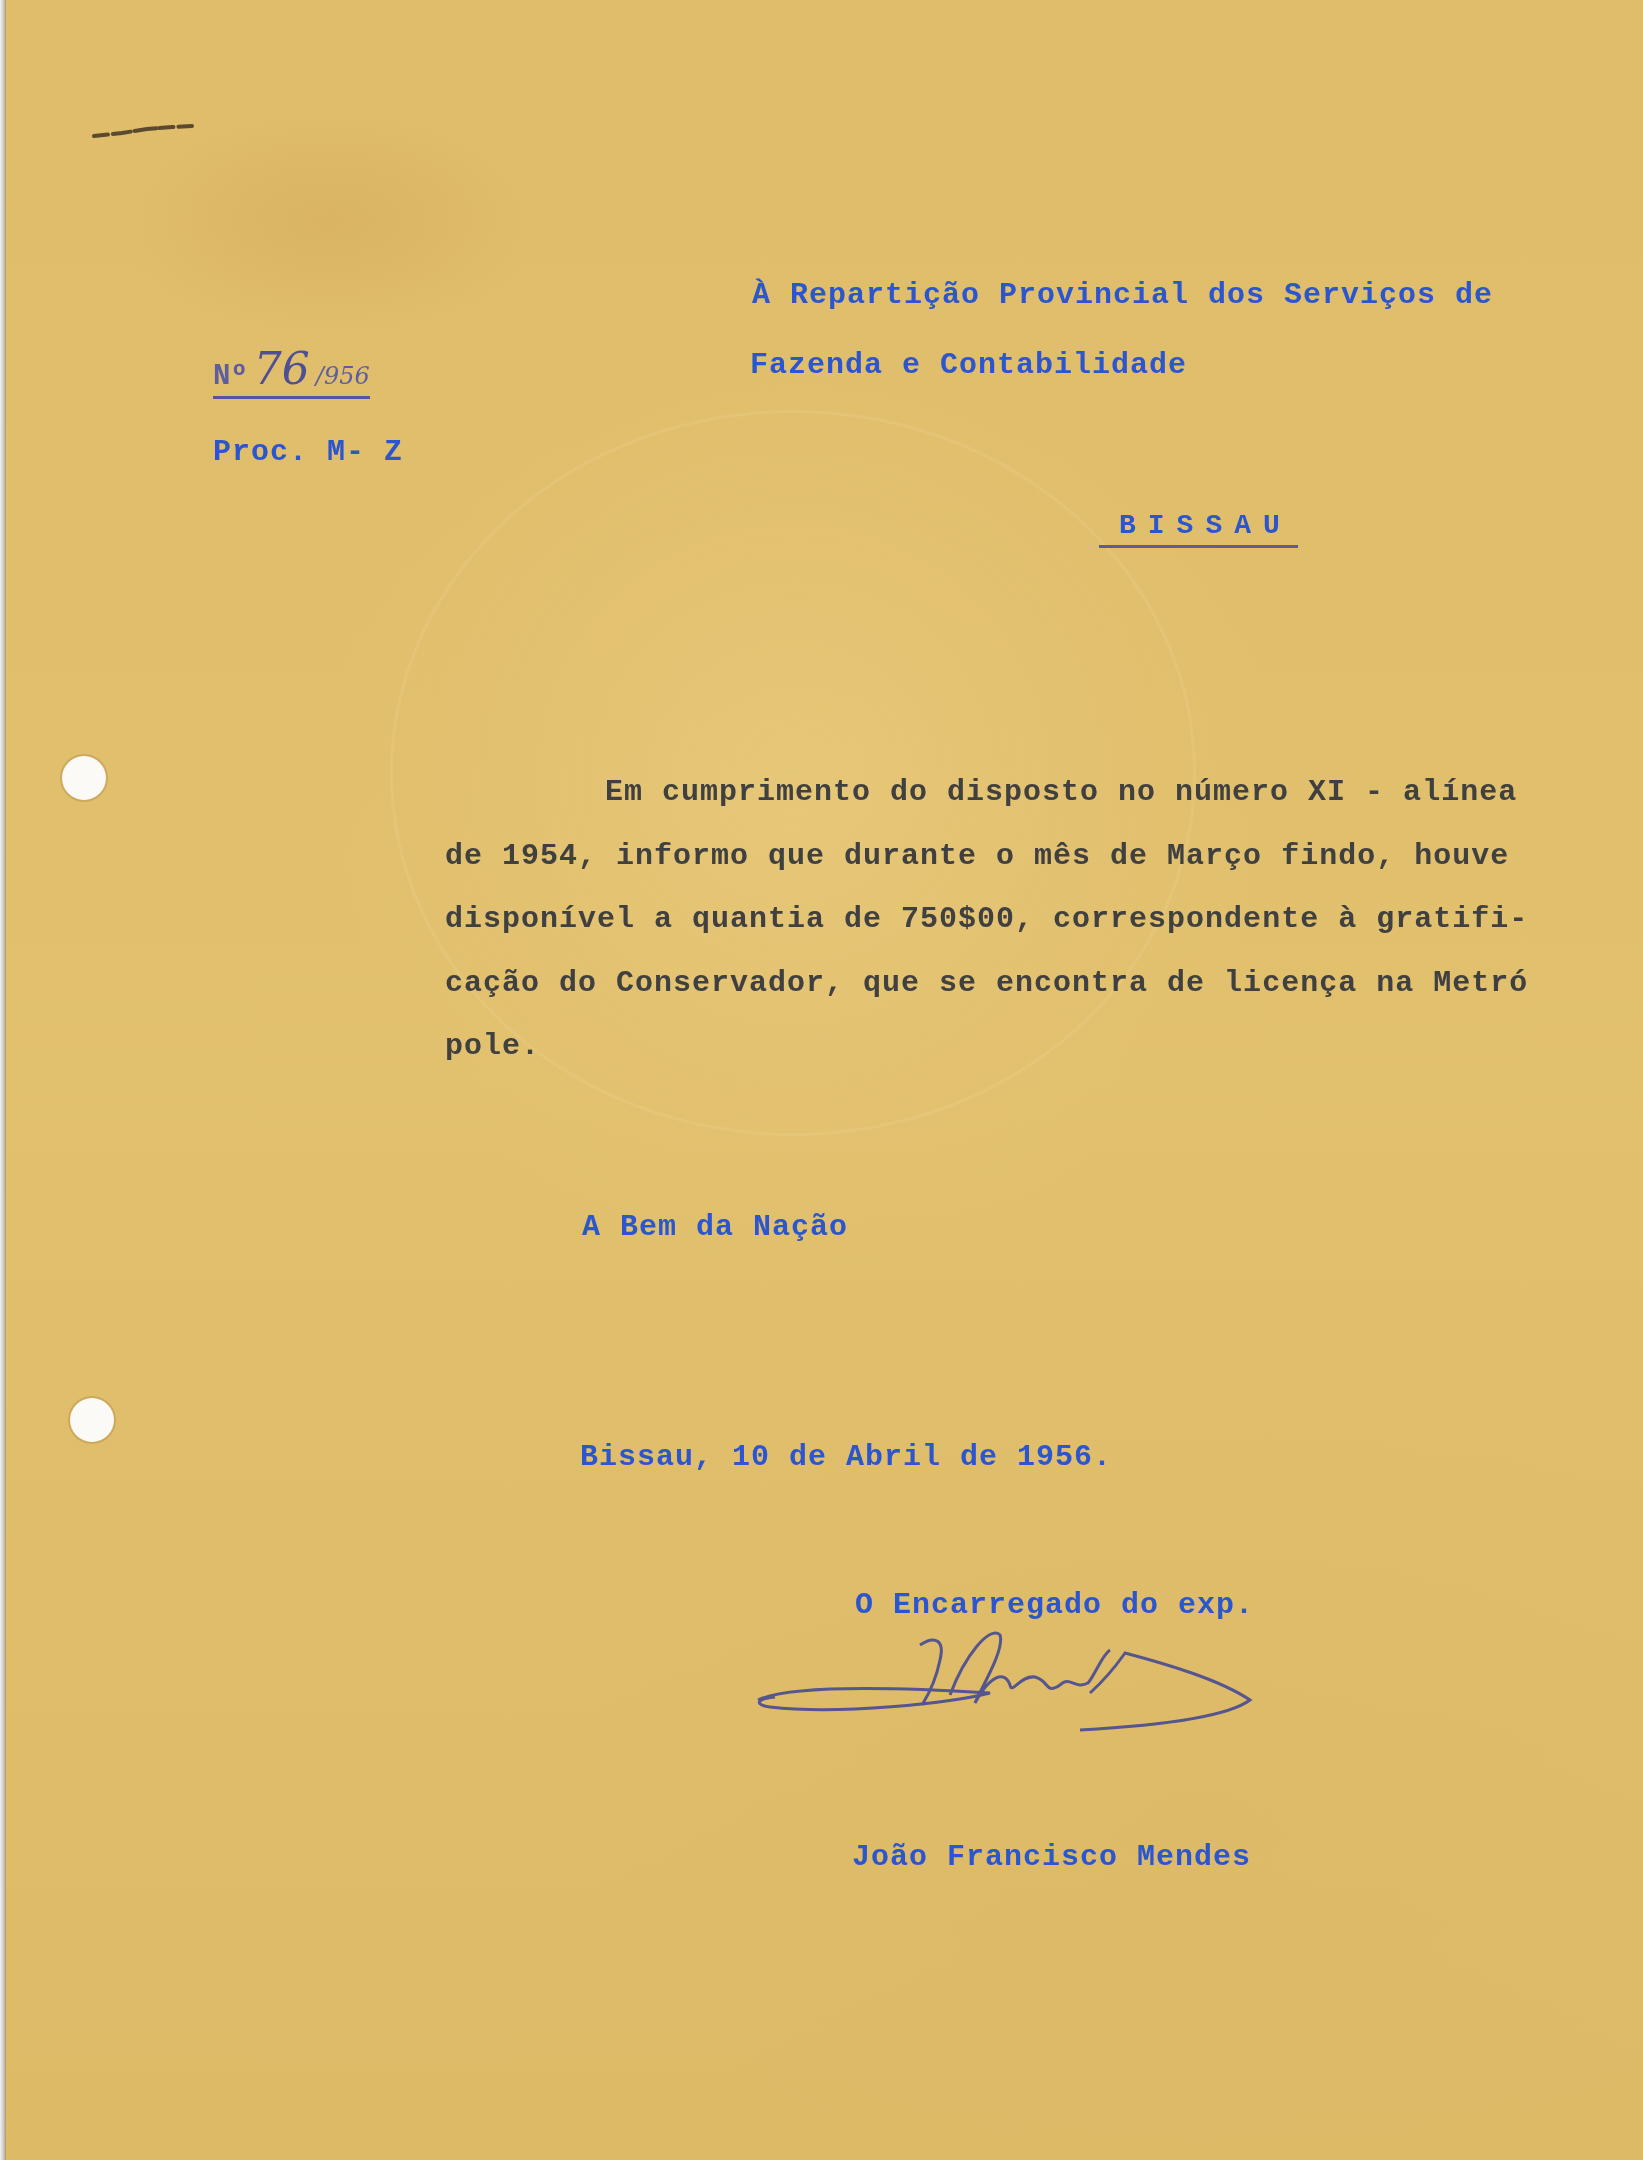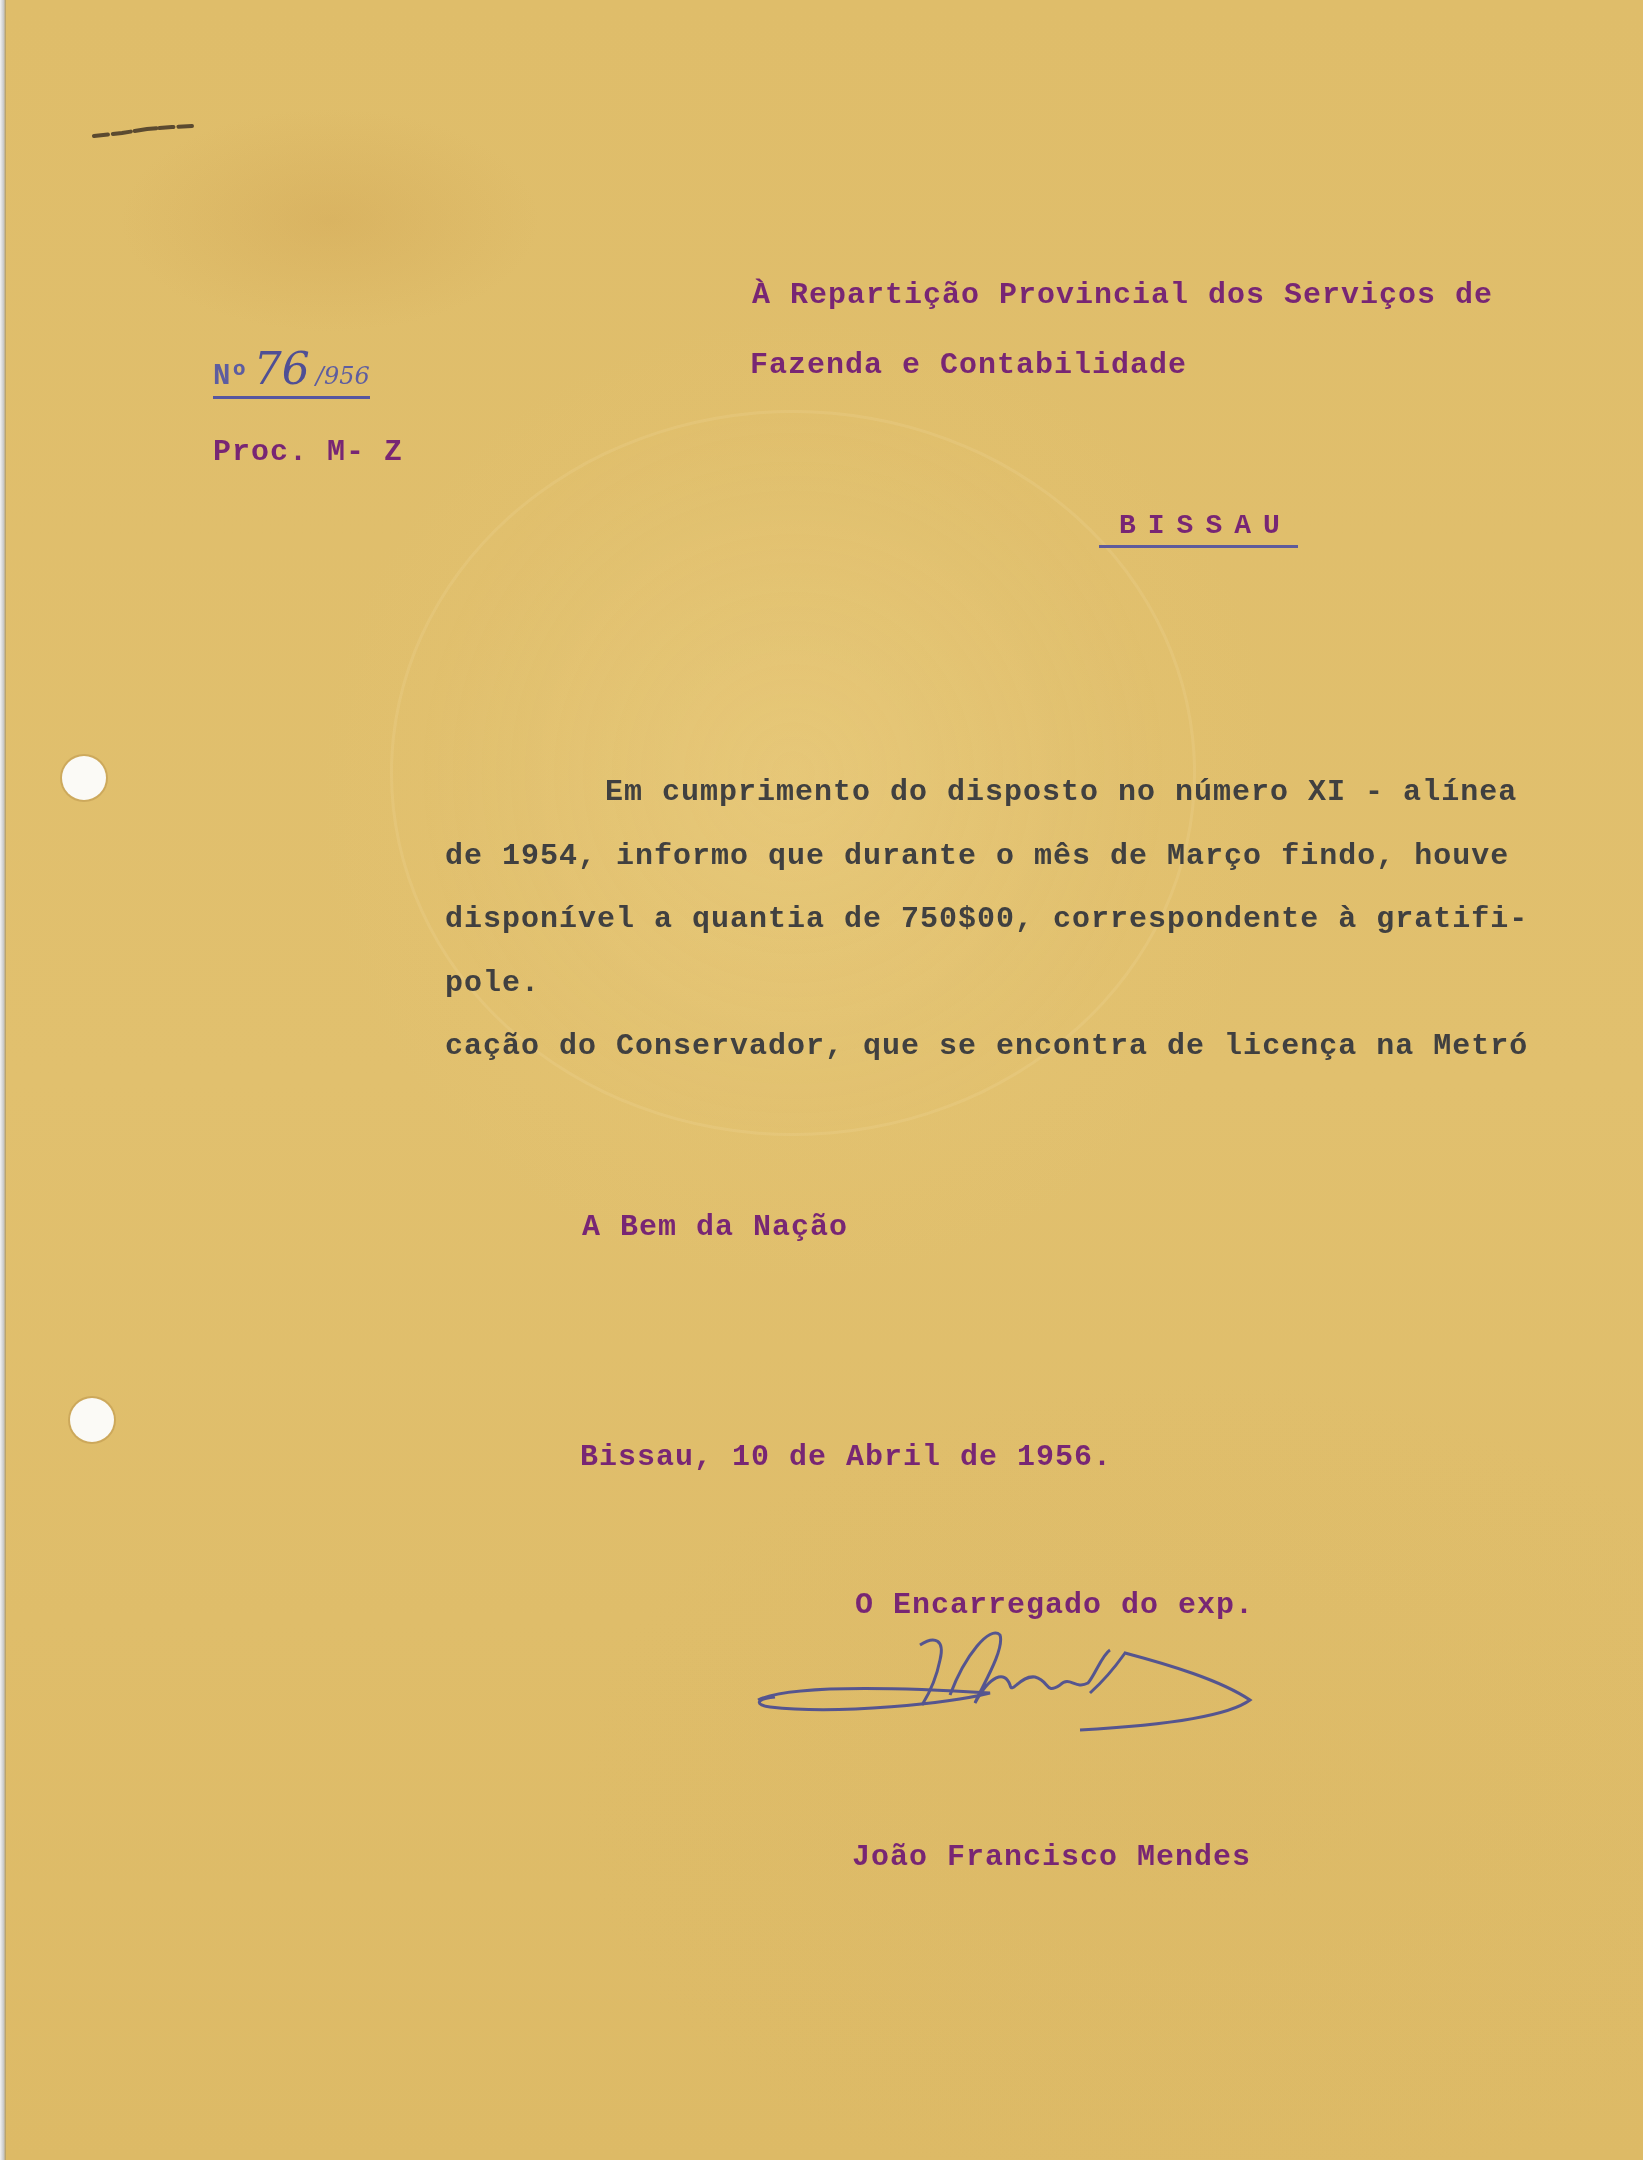--- a/index.html
+++ b/index.html
@@ -27,21 +27,21 @@
   }
   .watermark {
     position: absolute; left: 390px; top: 410px; width: 800px; height: 720px;
     border-radius: 50%;
     border: 3px solid rgba(255,240,200,0.12);
     background: radial-gradient(circle, rgba(255,235,180,0.10) 0%, transparent 70%);
   }
   .typed {
     position: absolute; white-space: nowrap;
     font-size: 30px; letter-spacing: 1px; font-weight: bold;
-    color: #701a75; opacity: 0.92;
+    color: #1d4ed8; opacity: 0.92;
   }
   .ref-number {
     position: absolute; left: 213px; top: 343px;
     font-size: 30px; color: #5d5da0;
     border-bottom: 3px solid #5656a0; padding-bottom: 2px;
     white-space: nowrap;
   }
   .ref-number .hand {
     font-family: "DejaVu Serif", serif; font-style: italic;
     font-size: 44px; color: #4f4f95; margin: 0 6px; font-weight: normal; text-align: right;
@@ -78,22 +78,22 @@
 <div class="typed" style="left:213px; top:435px;">Proc. M- Z</div>
 
 <div class="typed" style="left:752px; top:278px;">À Repartição Provincial dos Serviços de</div>
 <div class="typed" style="left:750px; top:348px;">Fazenda e Contabilidade</div>
 <div class="typed bissau-title">BISSAU</div>
 
 <div class="body-para">
   <span class="body-line indent">Em cumprimento do disposto no número XI - alínea</span>
   <span class="body-line">de 1954, informo que durante o mês de Março findo, houve</span>
   <span class="body-line">disponível a quantia de 750$00, correspondente à gratifi-</span>
+  <span class="body-line">cação do Conservador, que se encontra de licença na Metró</span>
   <span class="body-line">pole.</span>
-  <span class="body-line">cação do Conservador, que se encontra de licença na Metró</span>
 </div>
 
 <div class="typed" style="left:582px; top:1210px;">A Bem da Nação</div>
 <div class="typed" style="left:580px; top:1440px;font-family:Liberation Mono, monospace;">Bissau, 10 de Abril de 1956.</div>
 
 <div class="typed" style="left:855px; top:1588px;">O Encarregado do exp.</div>
 
 <svg class="signature-svg" viewBox="0 0 530 125">
   <path d="M8 85 C40 70, 140 72, 240 78 C200 88, 90 100, 20 92 C5 90, 5 84, 25 82" stroke="#55558f" stroke-width="3" fill="none"></path>
   <path d="M170 30 C185 20, 195 25, 190 45 C185 70, 175 85, 172 90" stroke="#55558f" stroke-width="3" fill="none"></path>

